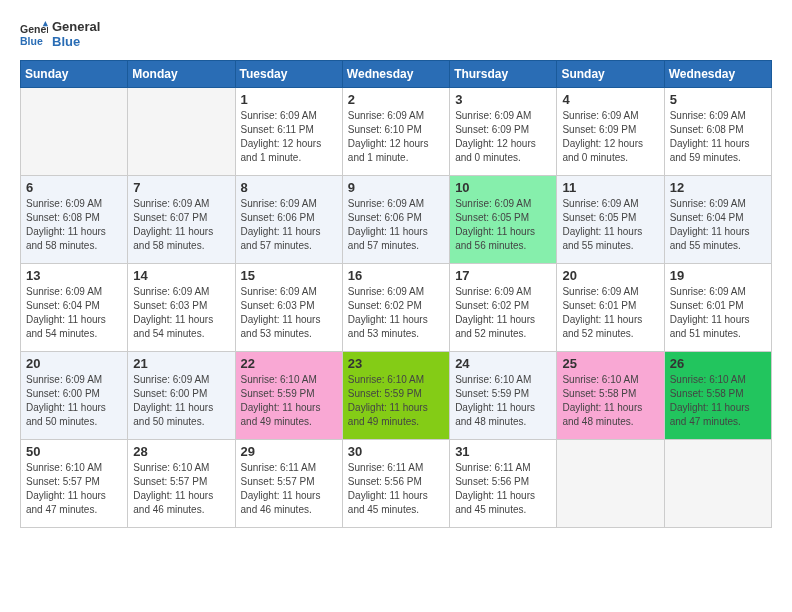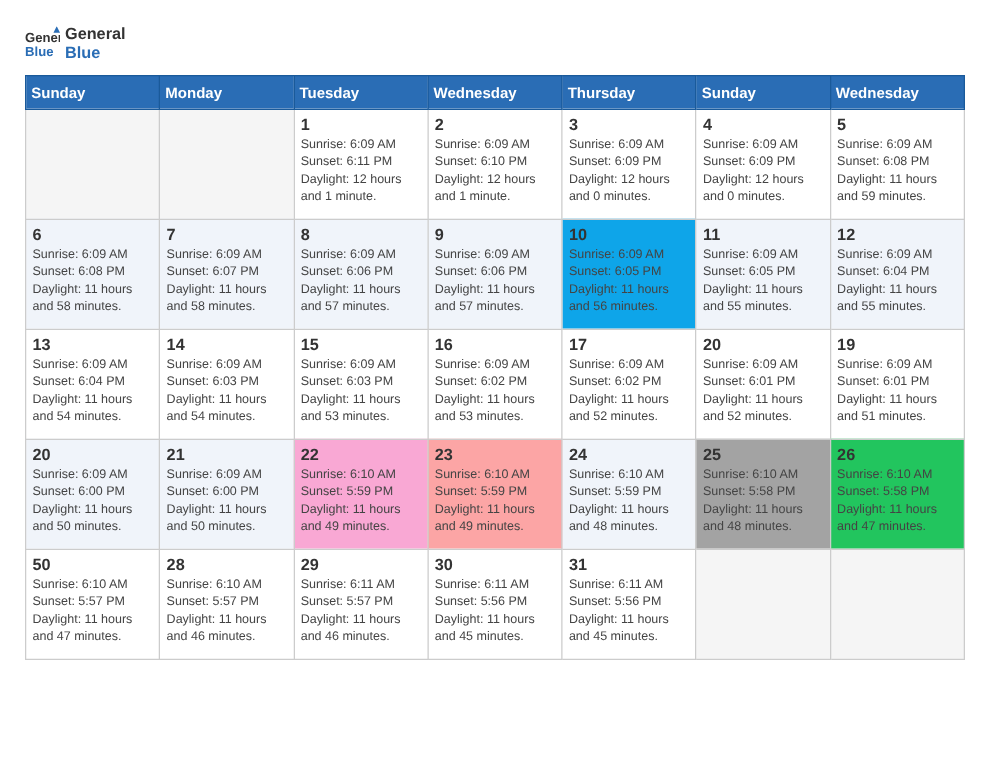--- a/index.html
+++ b/index.html
@@ -175,21 +175,21 @@
 Daylight: 11 hours
 and 57 minutes.</div>
         </td>
         <td style="background: rgb(240, 244, 250);">
           <span class="day-number">9</span>
           <div class="day-info" style="white-space: pre-line;">Sunrise: 6:09 AM
 Sunset: 6:06 PM
 Daylight: 11 hours
 and 57 minutes.</div>
         </td>
-        <td style="background: #0ea5e9;">
+        <td style="background: #86efac;">
           <span class="day-number">10</span>
           <div class="day-info" style="white-space: pre-line;">Sunrise: 6:09 AM
 Sunset: 6:05 PM
 Daylight: 11 hours
 and 56 minutes.</div>
         </td>
         <td style="background: rgb(240, 244, 250);">
           <span class="day-number">11</span>
           <div class="day-info" style="white-space: pre-line;">Sunrise: 6:09 AM
 Sunset: 6:05 PM
@@ -270,35 +270,35 @@
 Daylight: 11 hours
 and 50 minutes.</div>
         </td>
         <td style="background: #f9a8d4;">
           <span class="day-number">22</span>
           <div class="day-info" style="white-space: pre-line;">Sunrise: 6:10 AM
 Sunset: 5:59 PM
 Daylight: 11 hours
 and 49 minutes.</div>
         </td>
-        <td style="background: #fca5a5;">
+        <td style="background: #84cc16;">
           <span class="day-number">23</span>
           <div class="day-info" style="white-space: pre-line;">Sunrise: 6:10 AM
 Sunset: 5:59 PM
 Daylight: 11 hours
 and 49 minutes.</div>
         </td>
         <td style="background: rgb(240, 244, 250);">
           <span class="day-number">24</span>
           <div class="day-info" style="white-space: pre-line;">Sunrise: 6:10 AM
 Sunset: 5:59 PM
 Daylight: 11 hours
 and 48 minutes.</div>
         </td>
-        <td style="background: #a3a3a3;">
+        <td style="background: #f9a8d4;">
           <span class="day-number">25</span>
           <div class="day-info" style="white-space: pre-line;">Sunrise: 6:10 AM
 Sunset: 5:58 PM
 Daylight: 11 hours
 and 48 minutes.</div>
         </td>
         <td style="background: #22c55e;">
           <span class="day-number">26</span>
           <div class="day-info" style="white-space: pre-line;">Sunrise: 6:10 AM
 Sunset: 5:58 PM

